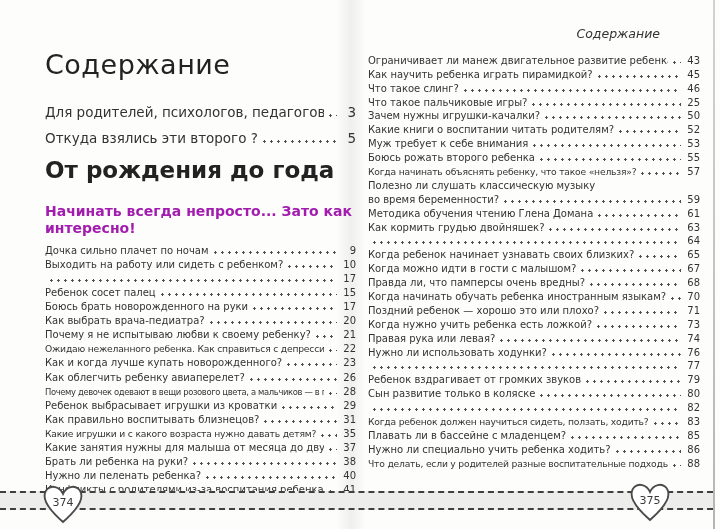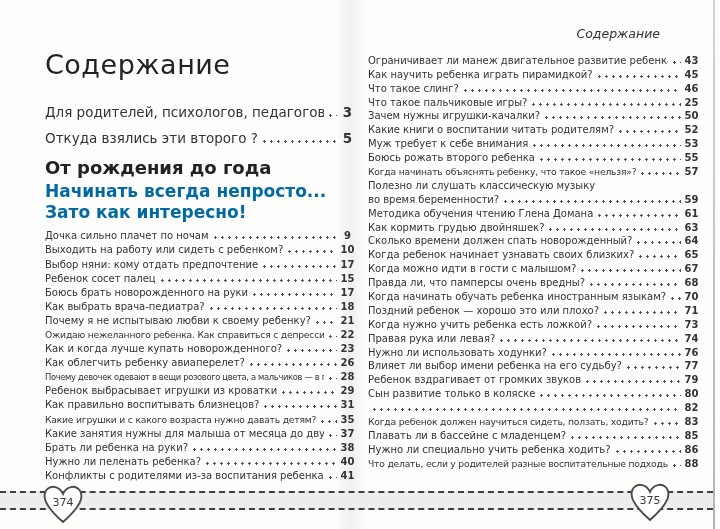--- a/index.html
+++ b/index.html
@@ -24,24 +24,24 @@
 
   .page { position:absolute; }
   .page.left  { left:45px;  top:50px; width:311px; }
   .page.right { left:368px; top:26px; width:332px; }
 
   h1.toc-main-title {
     margin:0; font-size:27px; font-weight:500; letter-spacing:0.5px; color:#222;
     line-height:1.1;
   }
   h2.section-title {
-    margin:12px 0 0 0; font-size:18px; font-weight:bold; color:#222; line-height:1.1;
+    margin:12px 0 0 0; font-size:23px; font-weight:bold; color:#222; line-height:1.1;
   }
   h3.section-subtitle {
-    margin:4px 0 0 0; font-size:17px; font-weight:bold; color:#0369a1; line-height:1.2;
+    margin:20px 0 0 0; font-size:14px; font-weight:bold; color:#a21caf; line-height:1.2;
   }
   .running-head {
     text-align:right; font-size:12.5px; font-style:italic; color:#333;
     padding-right:40px; height:18px;
   }
 
   .front-list { margin-top:14px; }
   .toc-list.left-list  { margin-top:5px; }
   .toc-list.right-list { margin-top:8px; }
 
@@ -54,21 +54,21 @@
 
   .toc-title { flex:0 1 auto; min-width:0; overflow:hidden; }
   .toc-title.tight   { font-size:9.2px; letter-spacing:-0.2px; }
   .toc-title.tighter { font-size:8.4px; letter-spacing:-0.35px; }
 
   .leader {
     flex:1 0 8px; height:3px; margin:0 2px 2px 5px; align-self:flex-end;
     background-image:radial-gradient(circle at 1.4px 1.5px, #4c4c4c 1.05px, rgba(0,0,0,0) 1.35px);
     background-size:7px 3px; background-repeat:repeat-x;
   }
-  .toc-page { flex:0 0 auto; min-width:17px; text-align:center;font-weight:bold; }
+  .toc-page { flex:0 0 auto; min-width:17px; text-align:right; }
   .front-row .leader { margin-bottom:3px; }
   .no-page .leader, .no-page .toc-page { visibility:hidden; }
 
   
   .ribbon {
     position:absolute; left:0; top:491px; width:713px; height:15px;
     background:#ededeb;
     border-top:2px dashed #3f3f3f;
     border-bottom:2px dashed #3f3f3f;
   }
@@ -117,41 +117,40 @@
           <span class="toc-page">9</span>
         </div>
 
         <div class="toc-row">
           <span class="toc-title">Выходить на работу или сидеть с ребенком?</span>
           <span class="leader"></span>
           <span class="toc-page">10</span>
         </div>
 
         <div class="toc-row">
-          <span class="toc-title">Выбор няни: кому отдать предпочтение</span>
           <span class="leader"></span>
           <span class="toc-page">17</span>
         </div>
 
         <div class="toc-row">
           <span class="toc-title">Ребенок сосет палец</span>
           <span class="leader"></span>
           <span class="toc-page">15</span>
         </div>
 
         <div class="toc-row">
           <span class="toc-title">Боюсь брать новорожденного на руки</span>
           <span class="leader"></span>
           <span class="toc-page">17</span>
         </div>
 
         <div class="toc-row">
           <span class="toc-title">Как выбрать врача-педиатра?</span>
           <span class="leader"></span>
-          <span class="toc-page">18</span>
+          <span class="toc-page">20</span>
         </div>
 
         <div class="toc-row">
           <span class="toc-title">Почему я не испытываю любви к своему ребенку?</span>
           <span class="leader"></span>
           <span class="toc-page">21</span>
         </div>
 
         <div class="toc-row">
           <span class="toc-title tight">Ожидаю нежеланного ребенка. Как справиться с депрессией?</span>
@@ -299,21 +298,20 @@
           <span class="toc-page">61</span>
         </div>
 
         <div class="toc-row">
           <span class="toc-title">Как кормить грудью двойняшек?</span>
           <span class="leader"></span>
           <span class="toc-page">63</span>
         </div>
 
         <div class="toc-row">
-          <span class="toc-title">Сколько времени должен спать новорожденный?</span>
           <span class="leader"></span>
           <span class="toc-page">64</span>
         </div>
 
         <div class="toc-row">
           <span class="toc-title">Когда ребенок начинает узнавать своих близких?</span>
           <span class="leader"></span>
           <span class="toc-page">65</span>
         </div>
 
@@ -353,21 +351,20 @@
           <span class="toc-page">74</span>
         </div>
 
         <div class="toc-row">
           <span class="toc-title">Нужно ли использовать ходунки?</span>
           <span class="leader"></span>
           <span class="toc-page">76</span>
         </div>
 
         <div class="toc-row">
-          <span class="toc-title">Влияет ли выбор имени ребенка на его судьбу?</span>
           <span class="leader"></span>
           <span class="toc-page">77</span>
         </div>
 
         <div class="toc-row">
           <span class="toc-title">Ребенок вздрагивает от громких звуков</span>
           <span class="leader"></span>
           <span class="toc-page">79</span>
         </div>
 

